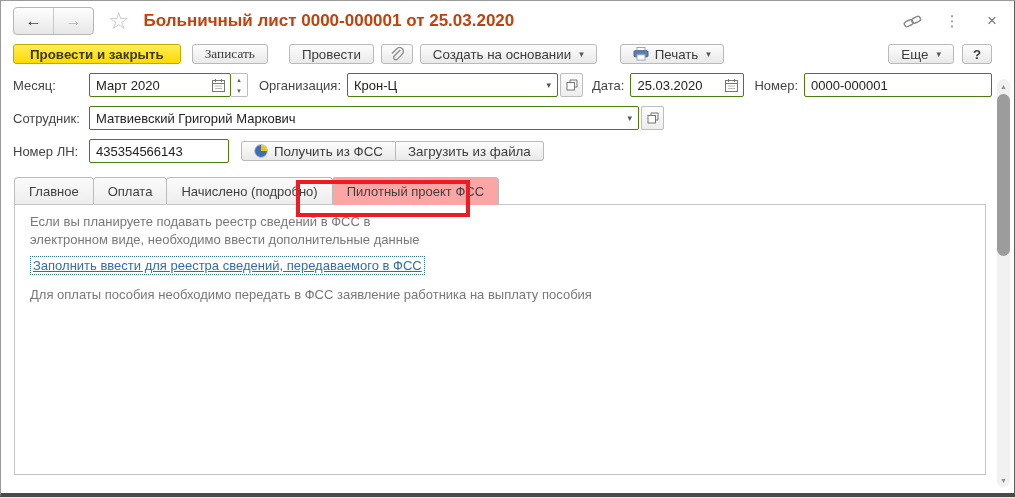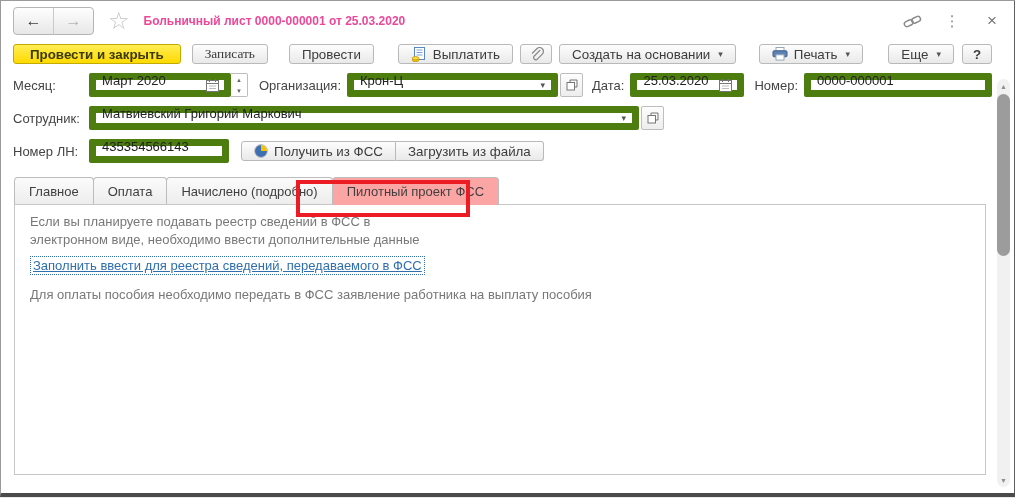--- a/index.html
+++ b/index.html
@@ -7,40 +7,40 @@
     border:1px solid #9a9a9a;border-right:2px solid #5f5f5f;border-bottom:4px solid #4a4a4a;
     font-size:13px;color:#3c3c3c;overflow:hidden;}
   
   .titlebar{display:flex;align-items:center;height:40px;padding:0 12px;}
   .nav-group{display:flex;border:1px solid #b5b5b5;border-radius:4px;overflow:hidden;
     background:linear-gradient(#fefefe,#e7e7e7);}
   .nav-btn{width:39px;height:26px;display:flex;align-items:center;justify-content:center;
     font-size:16px;color:#3d3d3d;cursor:pointer;}
   .nav-btn.fwd{color:#b3b3b3;border-left:1px solid #c9c9c9;}
   .star{margin-left:14px;font-size:24px;color:#c2c2c2;line-height:1;}
-  .title{margin-left:14px;font-size:12px;font-weight:bold;color:#ec4899;white-space:nowrap;}
+  .title{margin-left:14px;font-size:17px;font-weight:bold;color:#c2410c;white-space:nowrap;}
   .title-right{margin-left:auto;display:flex;align-items:center;gap:20px;color:#8a8a8a;}
   .tr-icon{cursor:pointer;display:flex;align-items:center;justify-content:center;width:20px;height:20px;}
   .kebab{font-size:15px;letter-spacing:0;color:#8a8a8a;}
   .closex{font-size:17px;color:#777;}
   
   .toolbar{display:flex;align-items:center;padding:3px 12px 9px 12px;}
   .btn{height:20px;box-sizing:border-box;display:inline-flex;align-items:center;gap:6px;
     padding:0 12px;border:1px solid #b9b9b9;border-radius:3px;
     background:linear-gradient(#fdfdfd,#e9e9e9);color:#3c3c3c;cursor:pointer;white-space:nowrap;}
   .btn-primary{background:linear-gradient(#ffee55,#ffd900);border-color:#c2ab00;
     font-weight:bold;color:#3a3a00;padding:0 16px;}
   .caret{font-size:9px;color:#555;margin-left:2px;}
   .btn-help{width:30px;justify-content:center;padding:0;font-weight:bold;}
   .btn-clip{width:32px;justify-content:center;padding:0;}
   
   .frow{display:flex;align-items:center;padding-left:12px;margin-bottom:9px;}
   .flabel{width:76px;flex:0 0 auto;color:#444;}
-  .field{display:inline-flex;align-items:flex-end;box-sizing:border-box;height:24px;
-    border:7px solid #4d7c0f;border-radius:2px;background:#fff;}
+  .field{display:inline-flex;align-items:center;box-sizing:border-box;height:24px;
+    border:1px solid #4d7c0f;border-radius:2px;background:#fff;}
   .field input{border:none;outline:none;height:20px;padding:0 6px;font:13px "Liberation Sans",sans-serif;
     color:#222;background:transparent;min-width:0;flex:1;}
   .seg{display:flex;align-items:center;justify-content:center;align-self:stretch;cursor:pointer;}
   .cal{padding:0 5px 0 2px;}
   .dd{padding:0 6px;font-size:9px;color:#555;}
   .spinner{width:17px;display:flex;flex-direction:column;align-self:stretch;height:24px;box-sizing:border-box;
     border:1px solid #bdbdbd;border-left:none;border-radius:0 2px 2px 0;}
   .spinner span{flex:1;display:flex;align-items:center;justify-content:center;font-size:6px;color:#666;cursor:pointer;}
   .openbtn{width:23px;height:24px;box-sizing:border-box;margin-left:2px;display:flex;align-items:center;
     justify-content:center;border:1px solid #bdbdbd;border-radius:2px;background:linear-gradient(#fdfdfd,#ededed);cursor:pointer;}
@@ -108,31 +108,20 @@
   <div class="toolbar">
     <button class="btn btn-primary">
       <span>Провести и закрыть</span>
     </button>
     <button class="btn" style="margin-left:11px;font-family:Liberation Serif, serif;">
       <span>Записать</span>
     </button>
     <button class="btn" style="margin-left:21px;">
       <span>Провести</span>
     </button>
-    <button class="btn" style="margin-left:24px;">
-      <svg width="16" height="15" viewBox="0 0 16 15">
-        <rect x="3.5" y="0.5" width="10" height="12" fill="#fff" stroke="#5a87c5"></rect>
-        <line x1="5.5" y1="3" x2="11.5" y2="3" stroke="#7ba3d6"></line>
-        <line x1="5.5" y1="5.5" x2="11.5" y2="5.5" stroke="#7ba3d6"></line>
-        <line x1="5.5" y1="8" x2="11.5" y2="8" stroke="#7ba3d6"></line>
-        <ellipse cx="4.6" cy="13" rx="3.4" ry="1.7" fill="#f4c400" stroke="#b8930a" stroke-width="0.7"></ellipse>
-        <ellipse cx="4.6" cy="11.2" rx="3.4" ry="1.7" fill="#ffd83d" stroke="#b8930a" stroke-width="0.7"></ellipse>
-      </svg>
-      <span>Выплатить</span>
-    </button>
     <button class="btn btn-clip" style="margin-left:7px;">
       <svg width="15" height="15" viewBox="0 0 16 16">
         <path d="M12 3.2 L5.6 9.6 a2.3 2.3 0 0 0 3.3 3.3 L14.2 7.6 a4.1 4.1 0 0 0 -5.8 -5.8 L3.2 7" fill="none" stroke="#8c8c8c" stroke-width="1.4"></path>
       </svg>
     </button>
     <button class="btn" style="margin-left:7px;">
       <span>Создать на основании</span>
       <span class="caret">▾</span>
     </button>
     <button class="btn" style="margin-left:23px;">

